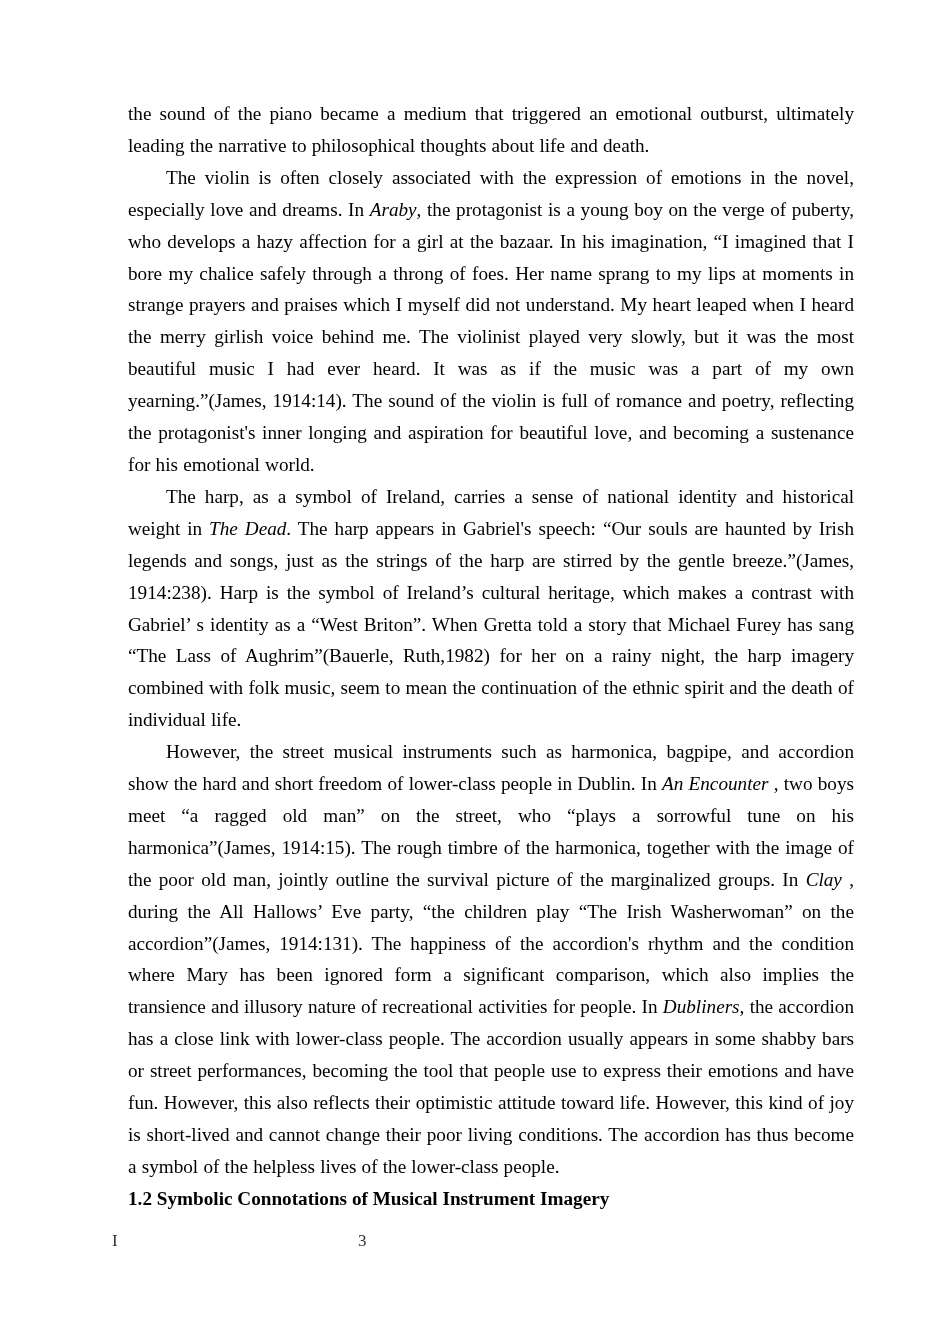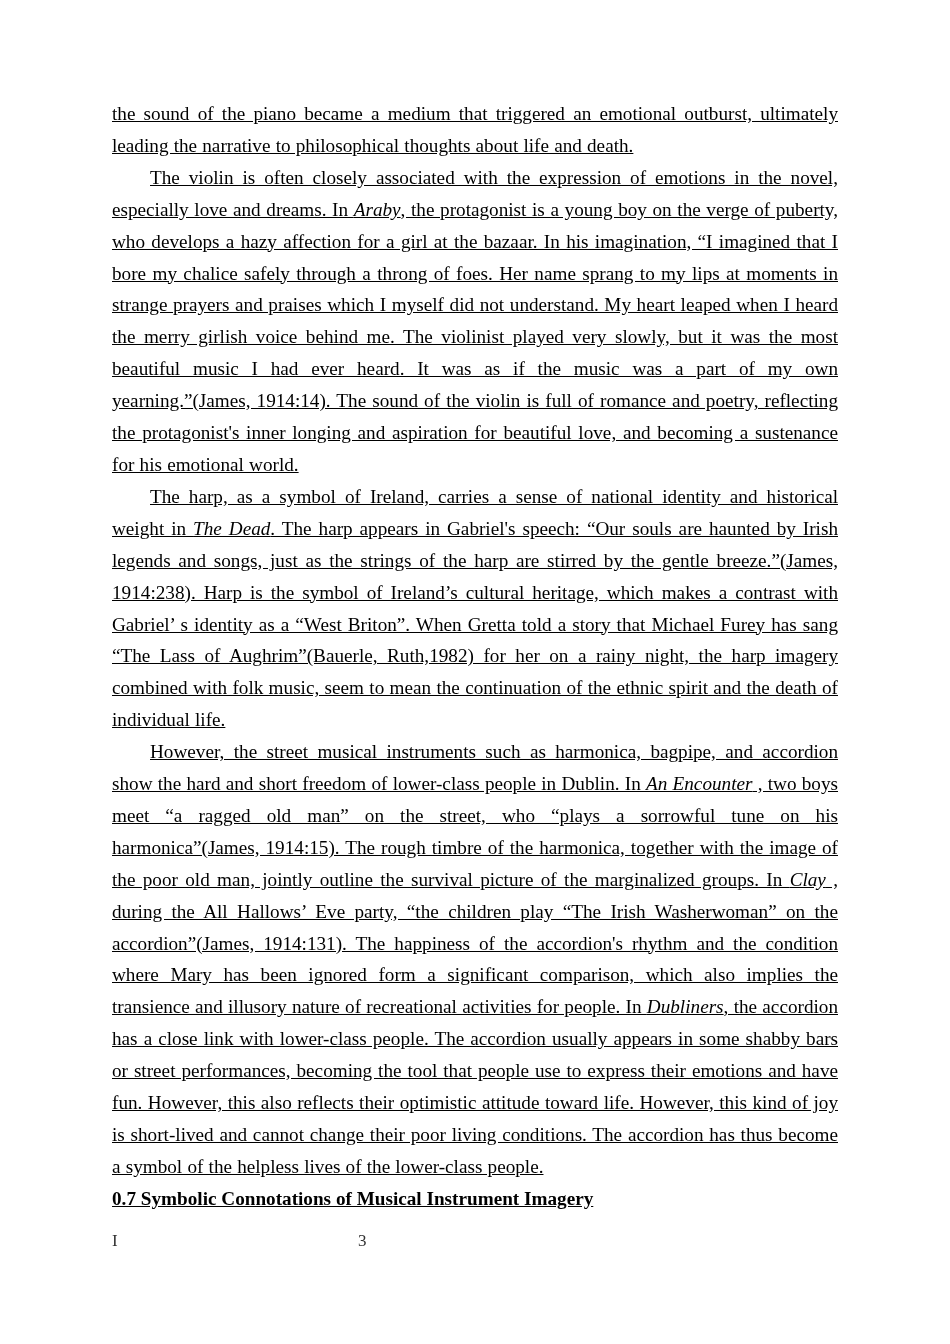--- a/index.html
+++ b/index.html
@@ -15,24 +15,23 @@
   .page {
     position: relative;
     width: 950px;
     height: 1344px;
     background: #ffffff;
     overflow: hidden;
     box-sizing: border-box;
   }
   .content {
     position: absolute;
-    left: 112px;
+    left: 128px;
     top: 98px;
     width: 726px;
-    text-decoration: underline;
   }
   p.body-para {
     margin: 0;
     padding: 0;
     font-size: 19.2px;
     line-height: 31.9px;
     text-align: justify;
     text-justify: inter-word;
     text-indent: 38px;
     hyphens: none;
@@ -87,21 +86,21 @@
   <div class="content">
 
     <p class="body-para no-indent">the sound of the piano became a medium that triggered an emotional outburst, ultimately leading the narrative to philosophical thoughts about life and death.</p>
 
     <p class="body-para">The violin is often closely associated with the expression of emotions in the novel, especially love and dreams. In <span class="ital">Araby</span>, the protagonist is a young boy on the verge of puberty, who develops a hazy affection for a girl at the bazaar. In his imagination, “I imagined that I bore my chalice safely through a throng of foes. Her name sprang to my lips at moments in strange prayers and praises which I myself did not understand. My heart leaped when I heard the merry girlish voice behind me. The violinist played very slowly, but it was the most beautiful music I had ever heard. It was as if the music was a part of my own yearning.”(James, 1914:14). The sound of the violin is full of romance and poetry, reflecting the protagonist's inner longing and aspiration for beautiful love, and becoming a sustenance for his emotional world.</p>
 
     <p class="body-para">The harp, as a symbol of Ireland, carries a sense of national identity and historical weight in <span class="ital">The Dead</span>. The harp appears in Gabriel's speech: “Our souls are haunted by Irish legends and songs, just as the strings of the harp are stirred by the gentle breeze.”(James, 1914:238). Harp is the symbol of Ireland’s cultural heritage, which makes a contrast with Gabriel’ s identity as a “West Briton”. When Gretta told a story that Michael Furey has sang “The Lass of Aughrim”(Bauerle, Ruth,1982) for her on a rainy night, the harp imagery combined with folk music, seem to mean the continuation of the ethnic spirit and the death of individual life.</p>
 
     <p class="body-para">However, the street musical instruments such as harmonica, bagpipe, and accordion show the hard and short freedom of lower-class people in Dublin. In <span class="ital">An Encounter</span> , two boys meet “a ragged old man” on the street, who “plays a sorrowful tune on his harmonica”(James, 1914:15). The rough timbre of the harmonica, together with the image of the poor old man, jointly outline the survival picture of the marginalized groups. In <span class="ital">Clay</span> , during the All Hallows’ Eve party, “the children play “The Irish Washerwoman” on the accordion”(James, 1914:131). The happiness of the accordion's rhythm and the condition where Mary has been ignored form a significant comparison, which also implies the transience and illusory nature of recreational activities for people. In <span class="ital">Dubliners</span>, the accordion has a close link with lower-class people. The accordion usually appears in some shabby bars or street performances, becoming the tool that people use to express their emotions and have fun. However, this also reflects their optimistic attitude toward life. However, this kind of joy is short-lived and cannot change their poor living conditions. The accordion has thus become a symbol of the helpless lives of the lower-class people.</p>
 
-    <h2 class="section-heading">0.7 Symbolic Connotations of Musical Instrument Imagery</h2>
+    <h2 class="section-heading">1.2 Symbolic Connotations of Musical Instrument Imagery</h2>
 
 
   </div>
 
   <div class="footer">
     <span class="footer-left">I</span>
     <span class="footer-page">3</span>
   </div>
 
 </div>

